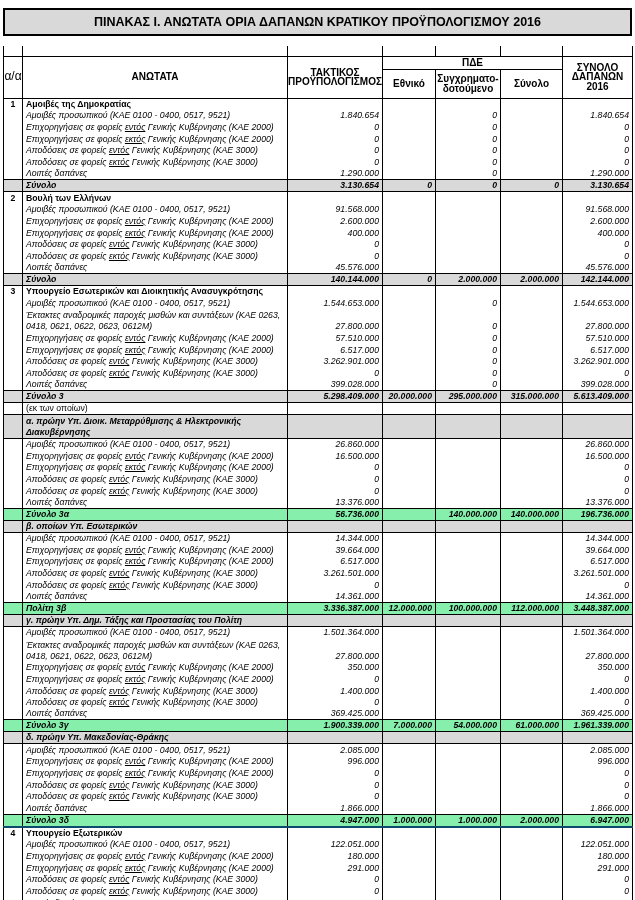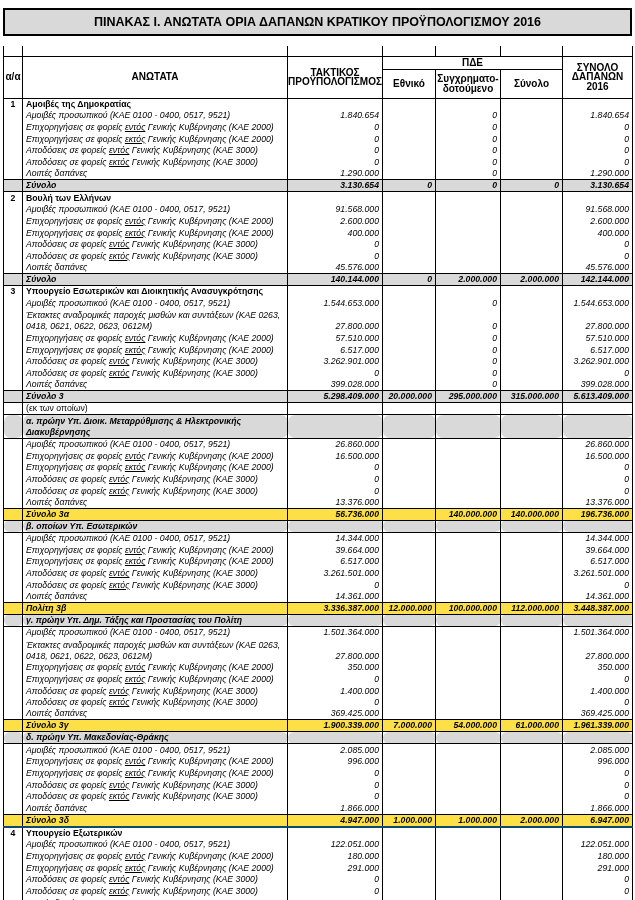--- a/index.html
+++ b/index.html
@@ -21,31 +21,31 @@
   }
   tr{height:11.7px;}
   tr.spacer{height:10px;}
   tr.spacer td{border-top:none;border-bottom:none;}
   tr.hrow1{height:13px;}
   tr.hrow2{height:29px;}
   .hc{
     border:1px solid #000;font-weight:bold;text-align:center;vertical-align:middle;
     font-size:10px;line-height:9.5px;
   }
-  .hc-small{font-weight:bold;font-size:10px;}
+  .hc-small{font-weight:normal;font-size:12px;}
   .label{padding-left:3px;white-space:nowrap;overflow:hidden;}
   .num{text-align:right;padding-right:3px;white-space:nowrap;overflow:hidden;}
   .idx{text-align:center;font-weight:bold;font-size:8.7px;}
   .r-sec td{font-weight:bold;border-top:1px solid #000;}
   .r-d td{font-style:italic;}
   .r-note td{}
   .r-tot td{font-weight:bold;font-style:italic;border-top:1px solid #000;border-bottom:1px solid #000;}
-  .r-sub td{font-weight:bold;font-style:italic;background:#d9d9d9;border-top:1px solid #000;border-bottom:1px solid #000;border-radius:7px;}
+  .r-sub td{font-weight:bold;font-style:italic;background:#d9d9d9;border-top:1px solid #000;border-bottom:1px solid #000;}
   .bg-gray td{background:#d9d9d9;}
-  .bg-peach td{background:#fde047;}
+  .bg-peach td{background:#86efac;}
   .thick td{border-bottom:2px solid #0c4a6e;}
   .two{height:23.4px;}
   .ul{text-decoration:underline;}
 </style>
 </head>
 <body>
 
 <div class="title-box">ΠΙΝΑΚΑΣ Ι.  ΑΝΩΤΑΤΑ ΟΡΙΑ ΔΑΠΑΝΩΝ ΚΡΑΤΙΚΟΥ ΠΡΟΫΠΟΛΟΓΙΣΜΟΥ 2016</div>
 
 <table>

